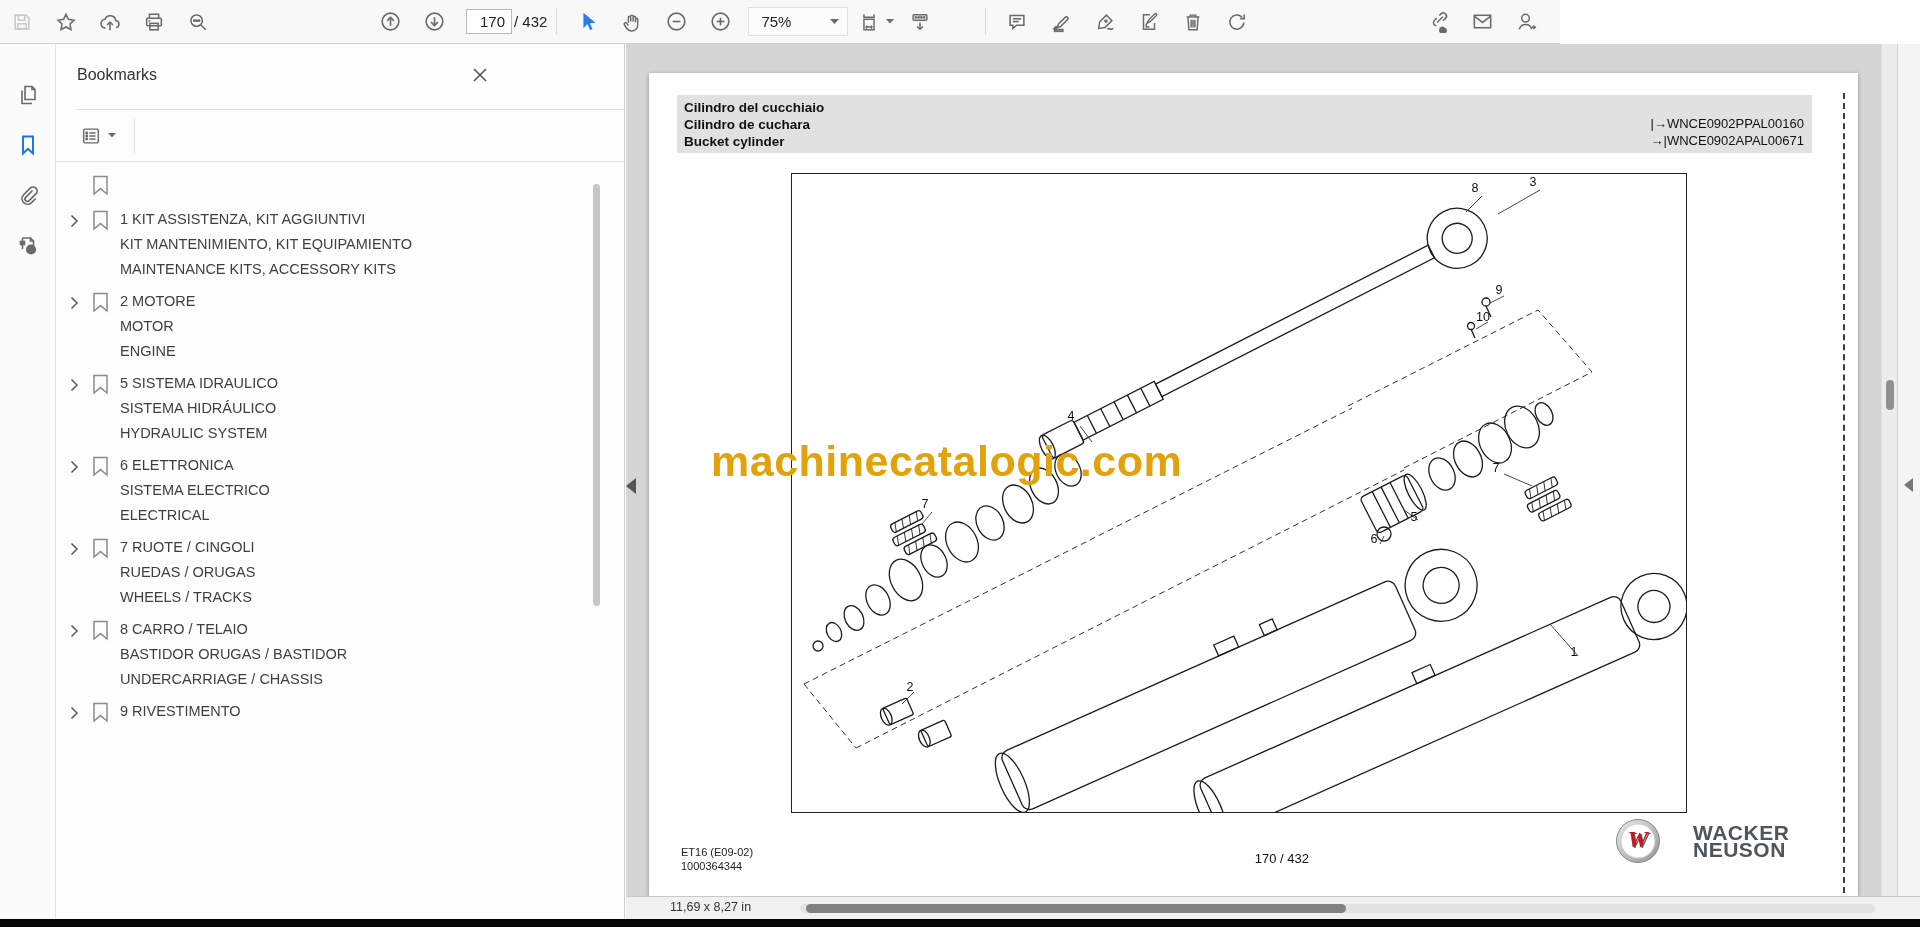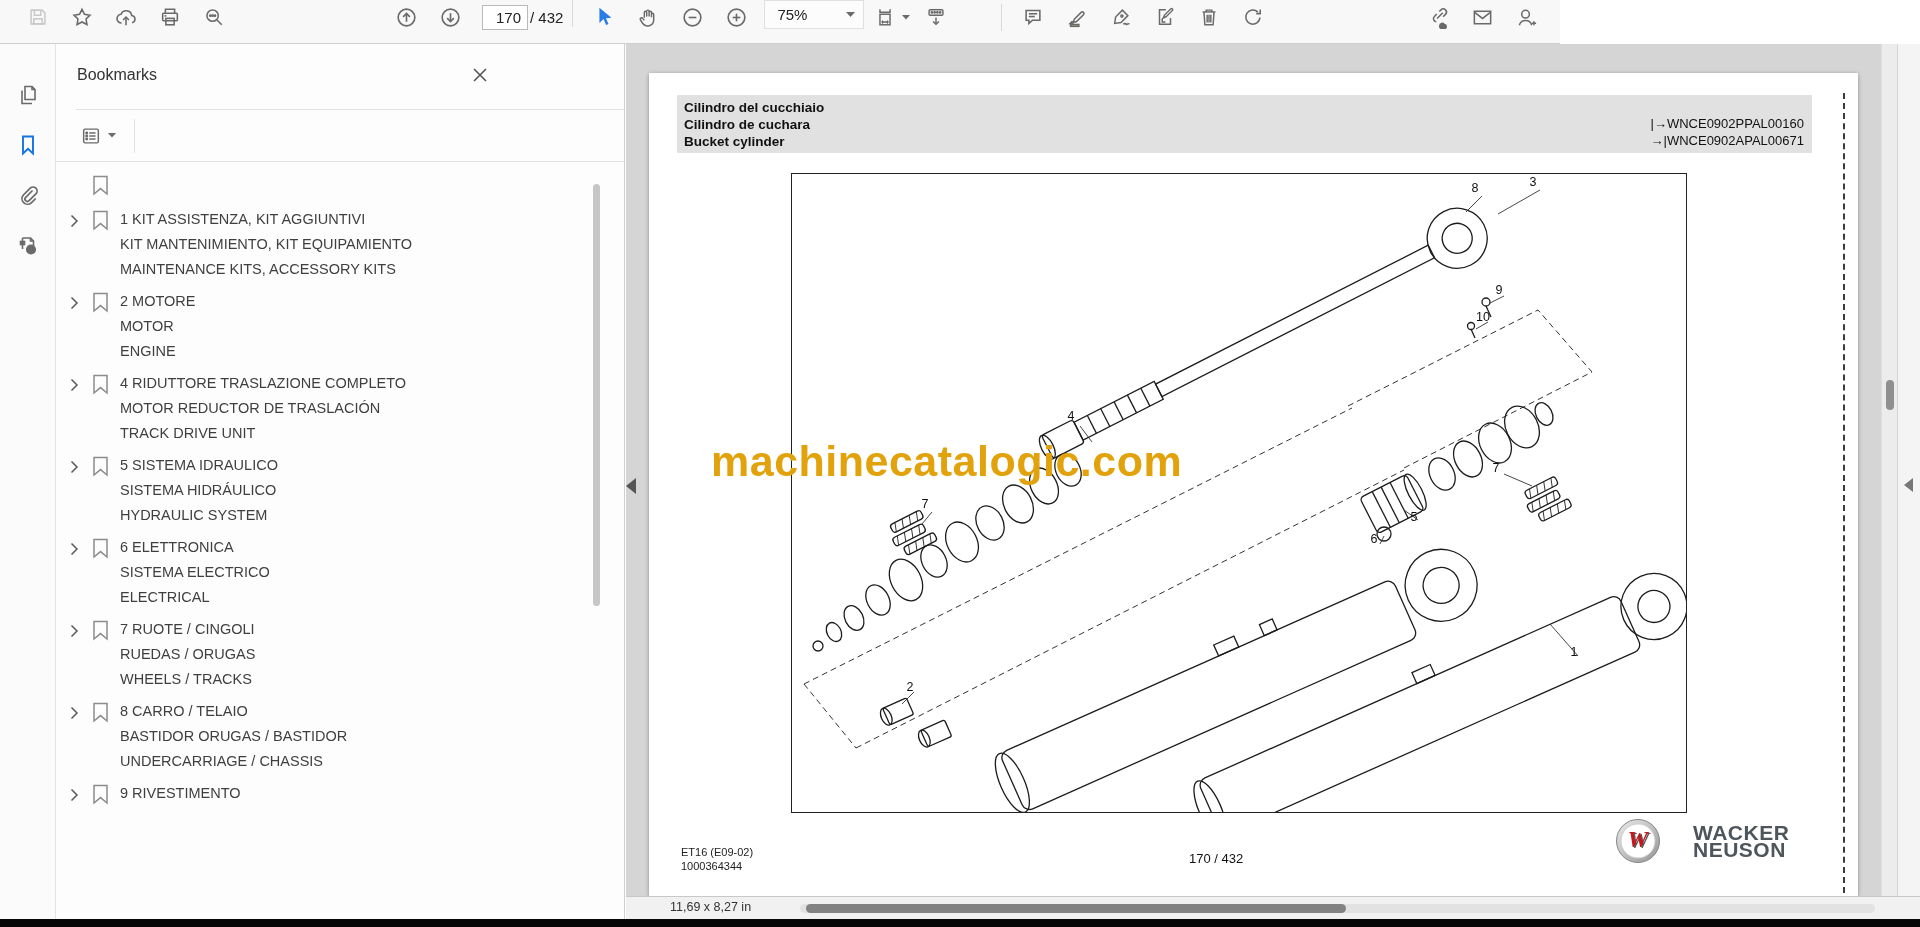--- a/index.html
+++ b/index.html
@@ -1,21 +1,21 @@
 <!DOCTYPE html>
 <html><head>
 <meta charset="utf-8">
 <style>
   html,body{margin:0;padding:0;background:#000;}
   body{font-family:"Liberation Sans",sans-serif;-webkit-font-smoothing:antialiased;}
   .app{position:relative;width:1920px;height:927px;background:#fff;overflow:hidden;}
 
   
   .toolbar{position:absolute;left:0;top:0;width:1560px;height:44px;background:#f8f8f8;
-           border-bottom:1px solid #cfcfcf;display:flex;align-items:flex-start;box-sizing:border-box;padding-left:16px;}
+           border-bottom:1px solid #cfcfcf;display:flex;align-items:center;box-sizing:border-box;}
   .tbb{width:44px;height:34px;display:flex;align-items:center;justify-content:center;
        background:none;border:none;border-radius:3px;padding:0;cursor:pointer;}
   .tbb svg{display:block;}
   .ic *{stroke:#6a6a6a;}
   .dis *{stroke:#c9c9c9;}
   .tb-div{width:1px;height:27px;background:#d8d8d8;margin:0 9px;}
   .nav-group{margin-left:148px;display:flex;align-items:center;}
   .page-input{width:46px;height:25px;border:1px solid #b9b9b9;background:#fff;font:15px "Liberation Sans",sans-serif;
               color:#222;text-align:right;padding:0 6px 0 2px;margin-left:10px;box-sizing:border-box;}
   .page-total{font-size:15px;color:#222;margin-left:2px;white-space:nowrap;}
@@ -67,21 +67,21 @@
   .page-dash{position:absolute;left:1194px;top:20px;height:800px;border-left:2px dashed #3c3c3c;}
   .hdr-bar{position:absolute;left:28px;top:22px;width:1135px;height:58px;background:#e1e1e1;}
   .hdr-titles{position:absolute;left:7px;top:4px;}
   .hdr-titles div{font-size:13.5px;font-weight:bold;color:#111;line-height:17px;}
   .hdr-parts{position:absolute;right:8px;top:20px;text-align:right;}
   .hdr-parts div{font-size:13px;color:#111;line-height:17px;text-align:right;}
   .frame{position:absolute;left:142px;top:100px;width:896px;height:640px;border:1px solid #222;box-sizing:border-box;overflow:hidden;}
   .callout{position:absolute;transform:translate(-50%,-50%);font-size:12.5px;color:#111;}
   .watermark{position:absolute;left:62px;top:364px;font-size:43px;font-weight:bold;letter-spacing:.5px;z-index:5;white-space:nowrap;}
   .pfoot-left{position:absolute;left:32px;top:772px;font-size:11px;color:#222;line-height:14px;}
-  .pfoot-page{position:absolute;left:540px;top:778px;width:120px;text-align:left;font-size:13px;color:#111;}
+  .pfoot-page{position:absolute;left:540px;top:778px;width:120px;text-align:right;font-size:13px;color:#111;}
   .brand{position:absolute;left:966px;top:745px;display:flex;align-items:center;}
   .brand-text{margin-left:32px;font-weight:800;font-size:21px;line-height:17.5px;color:#4e555b;letter-spacing:.5px;}
 
   
   .statusbar{position:absolute;left:626px;top:896px;width:1294px;height:36px;background:#f1f1f1;
              border-top:1px solid #c8c8c8;box-sizing:border-box;}
   .status-size{position:absolute;left:44px;top:3px;font-size:12.5px;color:#333;}
   .hscroll{position:absolute;left:174px;top:7px;width:1075px;height:9px;background:#e2e2e2;border-radius:5px;}
   .hthumb{position:absolute;left:6px;top:0;width:540px;height:9px;background:#828282;border-radius:5px;}
   .black-strip{position:absolute;left:0;top:919px;width:1920px;height:8px;background:#060606;}
@@ -377,37 +377,20 @@
             </svg>
       </span>
       <div class="bm-text">
             <div>2 MOTORE</div>
             <div>MOTOR</div>
             <div>ENGINE</div>
           </div>
     </div>
 
 
-    <div class="bm-item">
-      <span class="bm-exp">
-        <svg width="9" height="14" viewBox="0 0 9 14" fill="none" stroke="#5a5a5a" stroke-width="1.5">
-              <path d="M1.5 1.5l5.5 5.5-5.5 5.5"></path>
-            </svg>
-      </span>
-      <span class="bm-glyph">
-        <svg width="17" height="21" viewBox="0 0 17 21" fill="none" stroke="#8c8c8c" stroke-width="1.5">
-              <path d="M2 1.5h13V19l-6.5-5.4L2 19z"></path>
-            </svg>
-      </span>
-      <div class="bm-text">
-            <div>4 RIDUTTORE TRASLAZIONE COMPLETO</div>
-            <div>MOTOR REDUCTOR DE TRASLACIÓN</div>
-            <div>TRACK DRIVE UNIT</div>
-          </div>
-    </div>
 
     <div class="bm-item">
       <span class="bm-exp">
         <svg width="9" height="14" viewBox="0 0 9 14" fill="none" stroke="#5a5a5a" stroke-width="1.5">
               <path d="M1.5 1.5l5.5 5.5-5.5 5.5"></path>
             </svg>
       </span>
       <span class="bm-glyph">
         <svg width="17" height="21" viewBox="0 0 17 21" fill="none" stroke="#8c8c8c" stroke-width="1.5">
               <path d="M2 1.5h13V19l-6.5-5.4L2 19z"></path>

